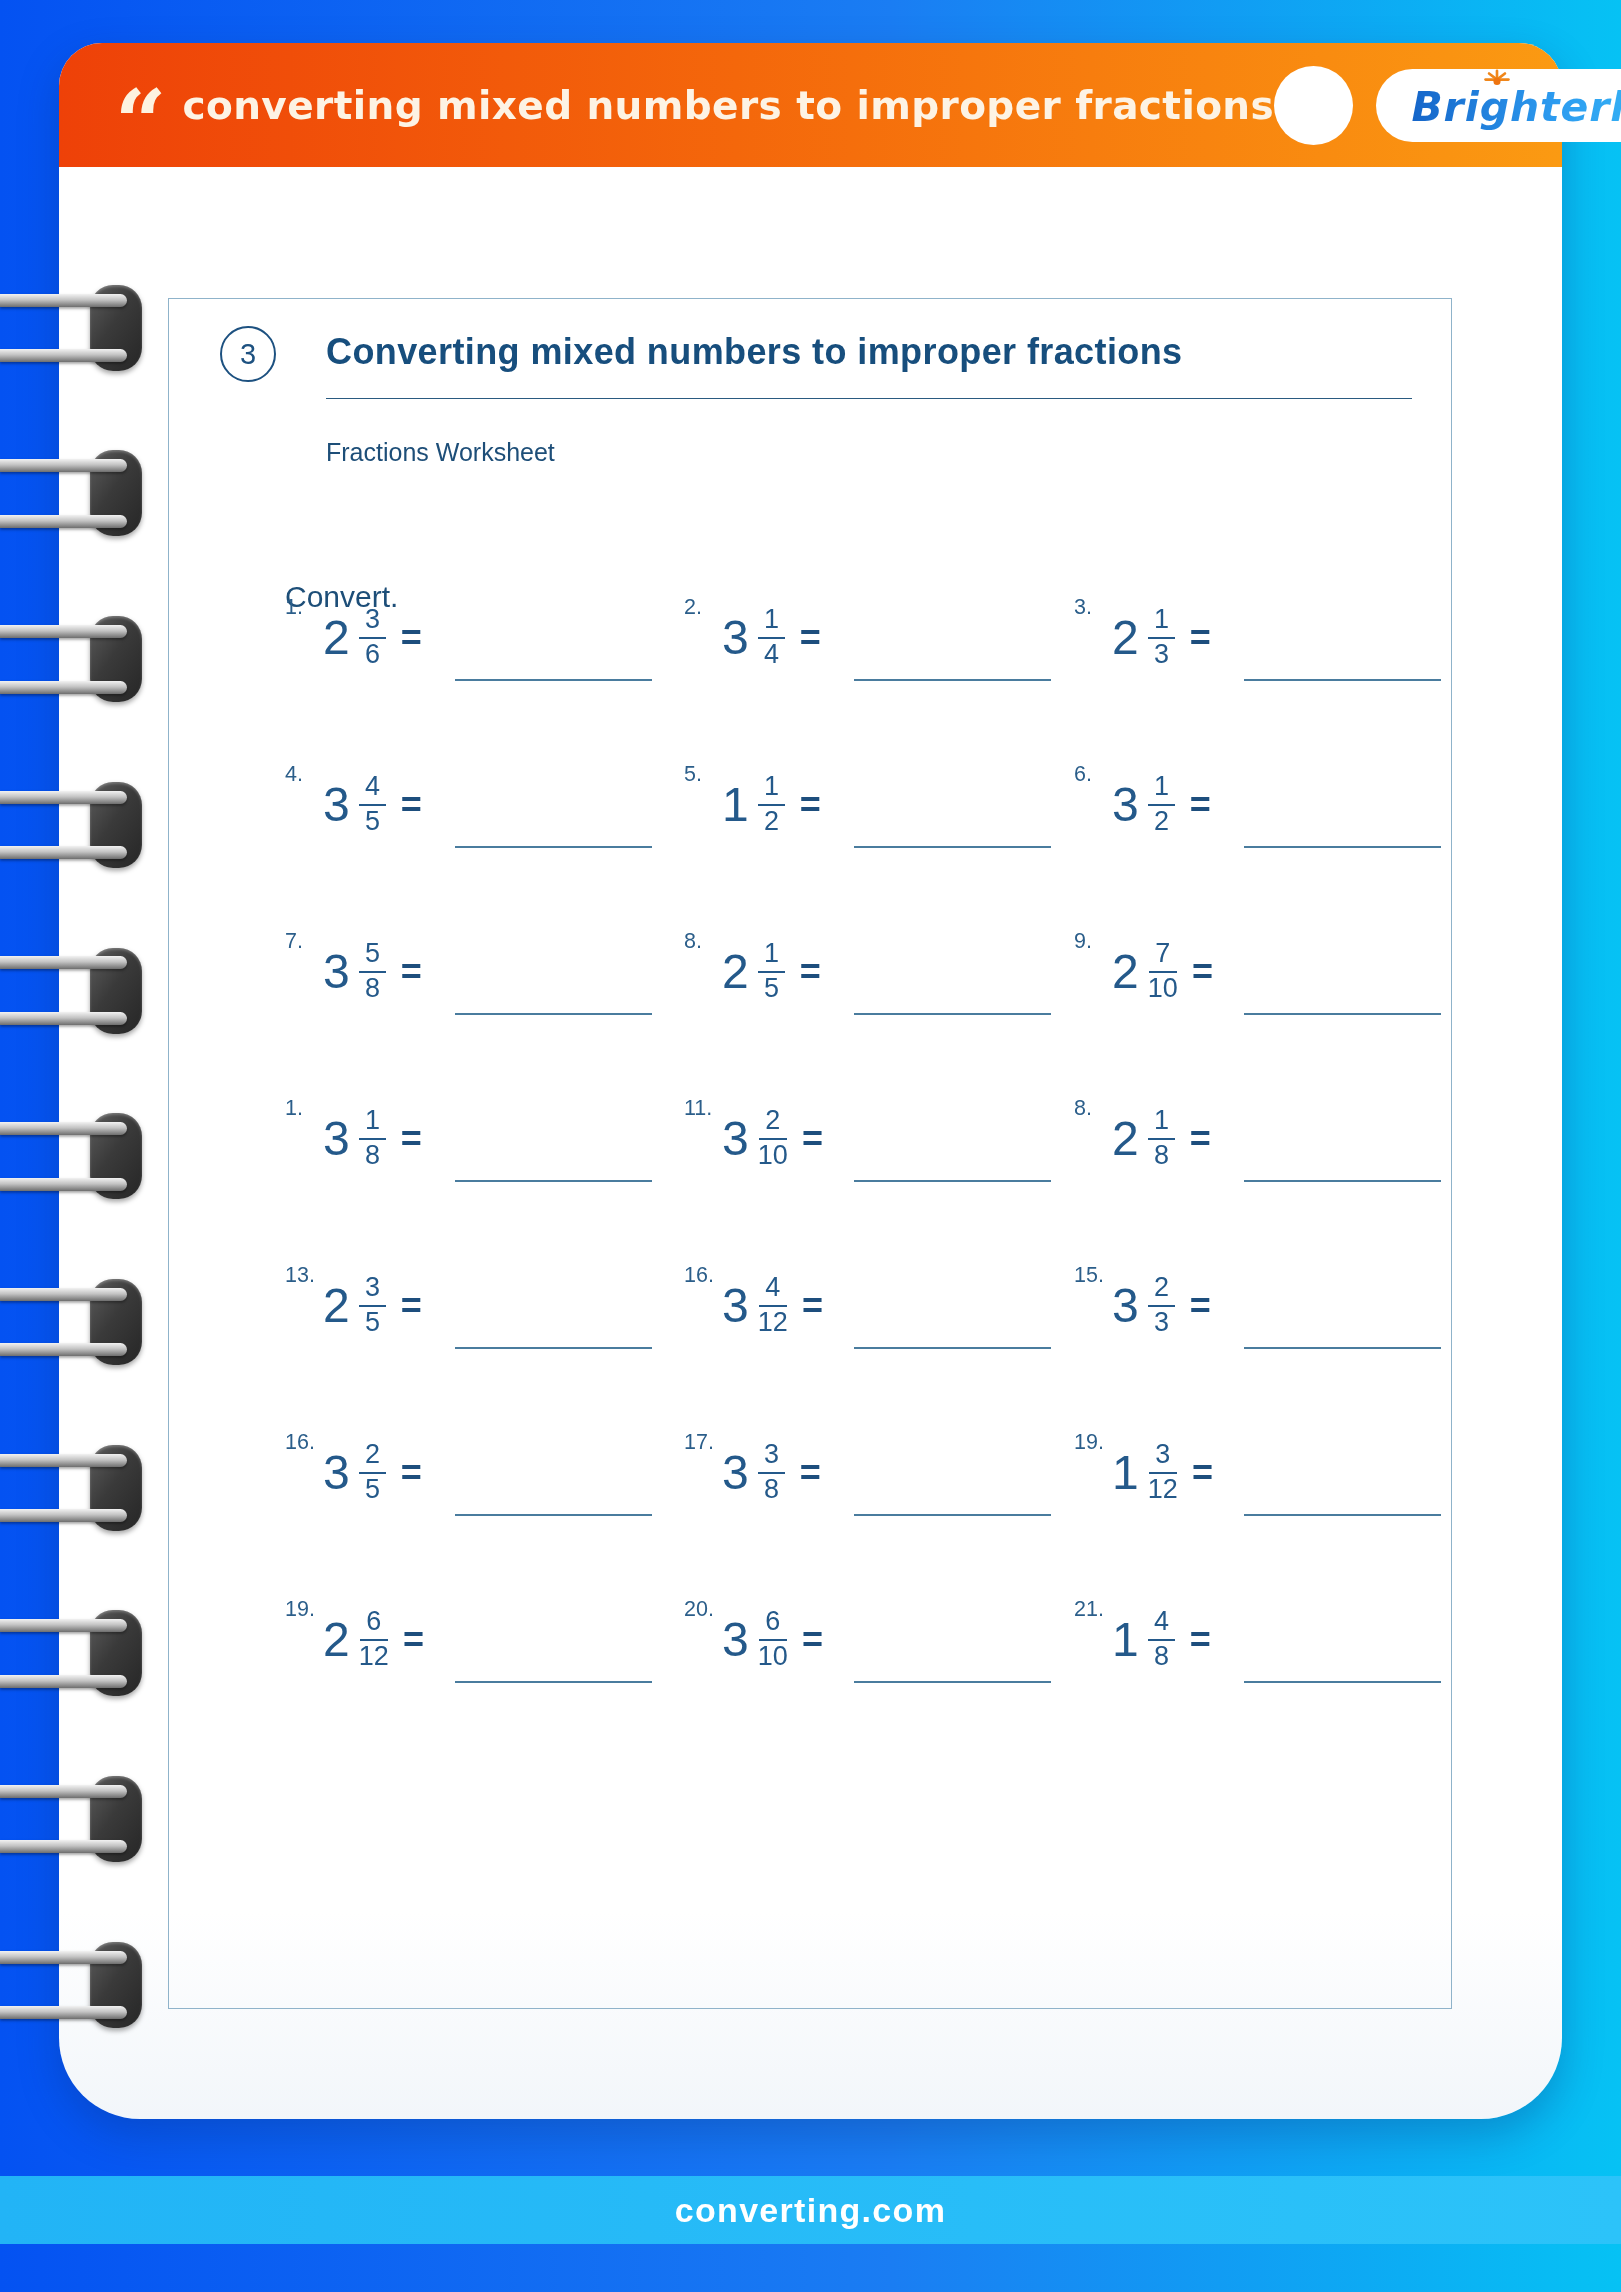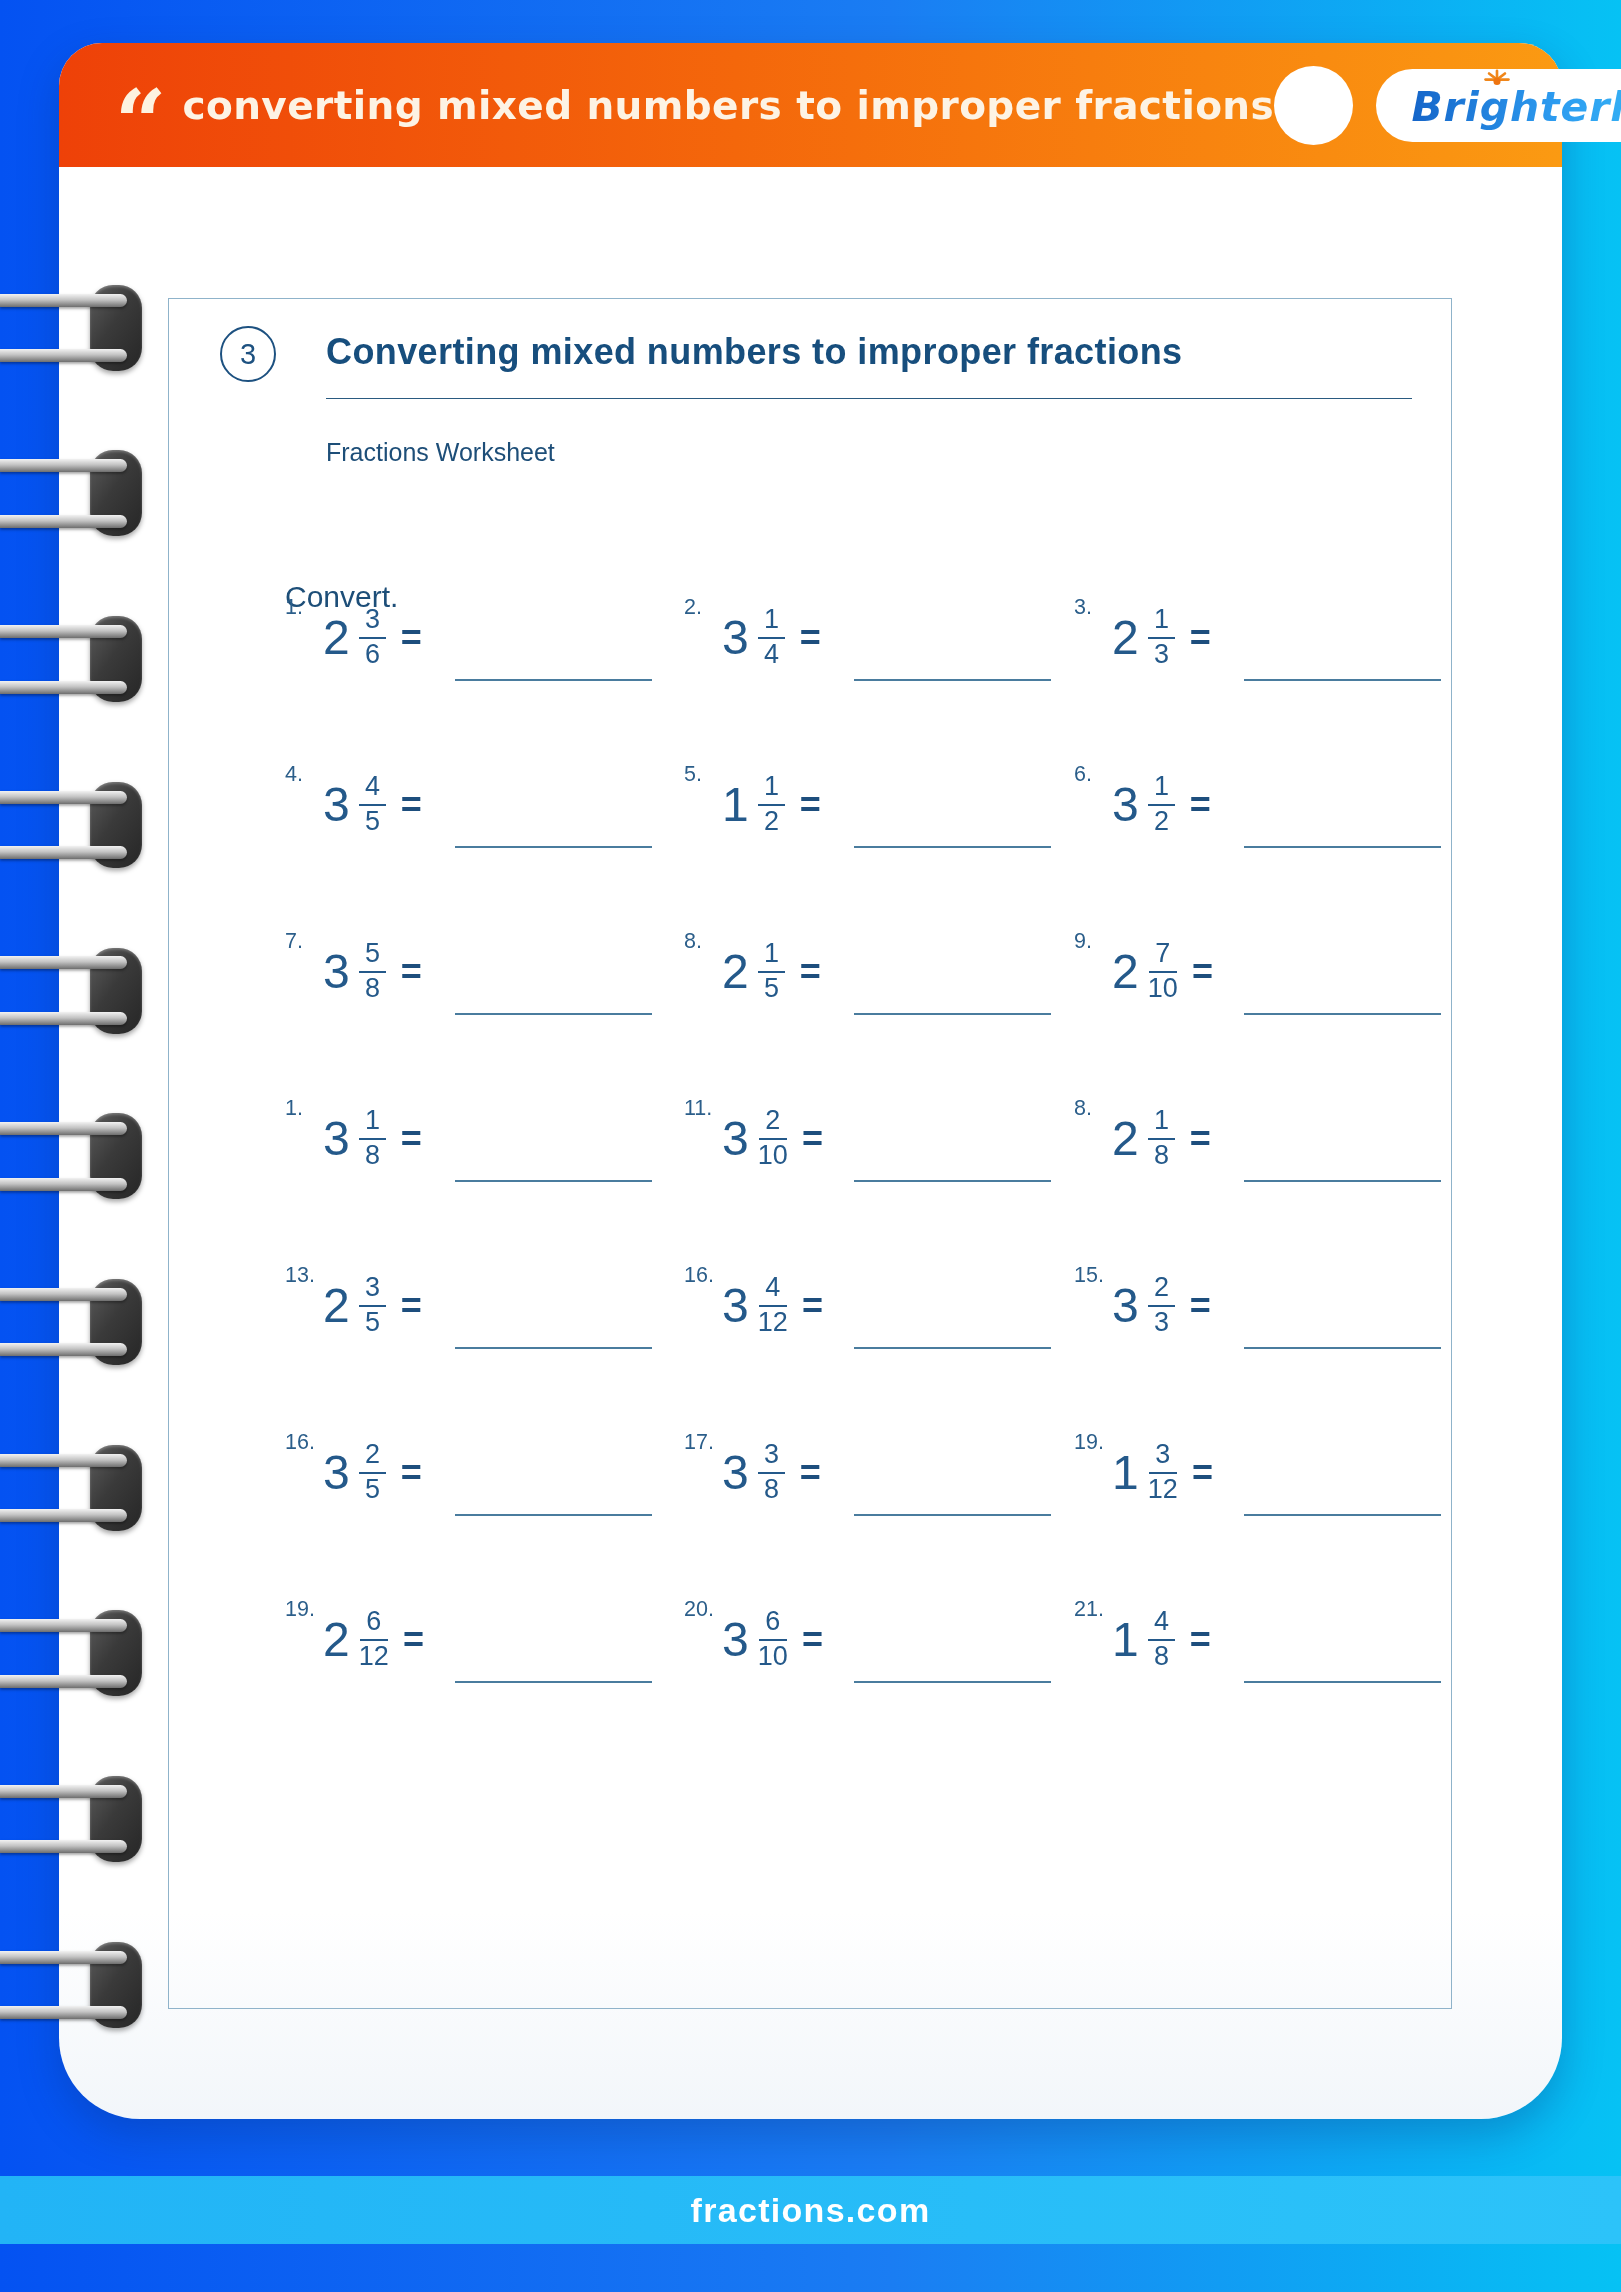--- a/index.html
+++ b/index.html
@@ -408,21 +408,21 @@
         <span class="den">8</span>
       </span>
       <span class="eq">=</span>
     </span>
     <span class="blank"></span>
   </div>
 </div>
 </div>
 
 <div class="footer-bar">
-  <span class="footer-text">fractions.com</span>
+  <span class="footer-text">converting.com</span>
 </div>
 
 <div class="binder-clip" style="top: 285px;"></div>
 <div class="binder-wire" style="top: 294px;"></div>
 <div class="binder-wire" style="top: 349px;"></div>
 <div class="binder-clip" style="top: 450px;"></div>
 <div class="binder-wire" style="top: 459px;"></div>
 <div class="binder-wire" style="top: 515px;"></div>
 <div class="binder-clip" style="top: 616px;"></div>
 <div class="binder-wire" style="top: 625px;"></div>

